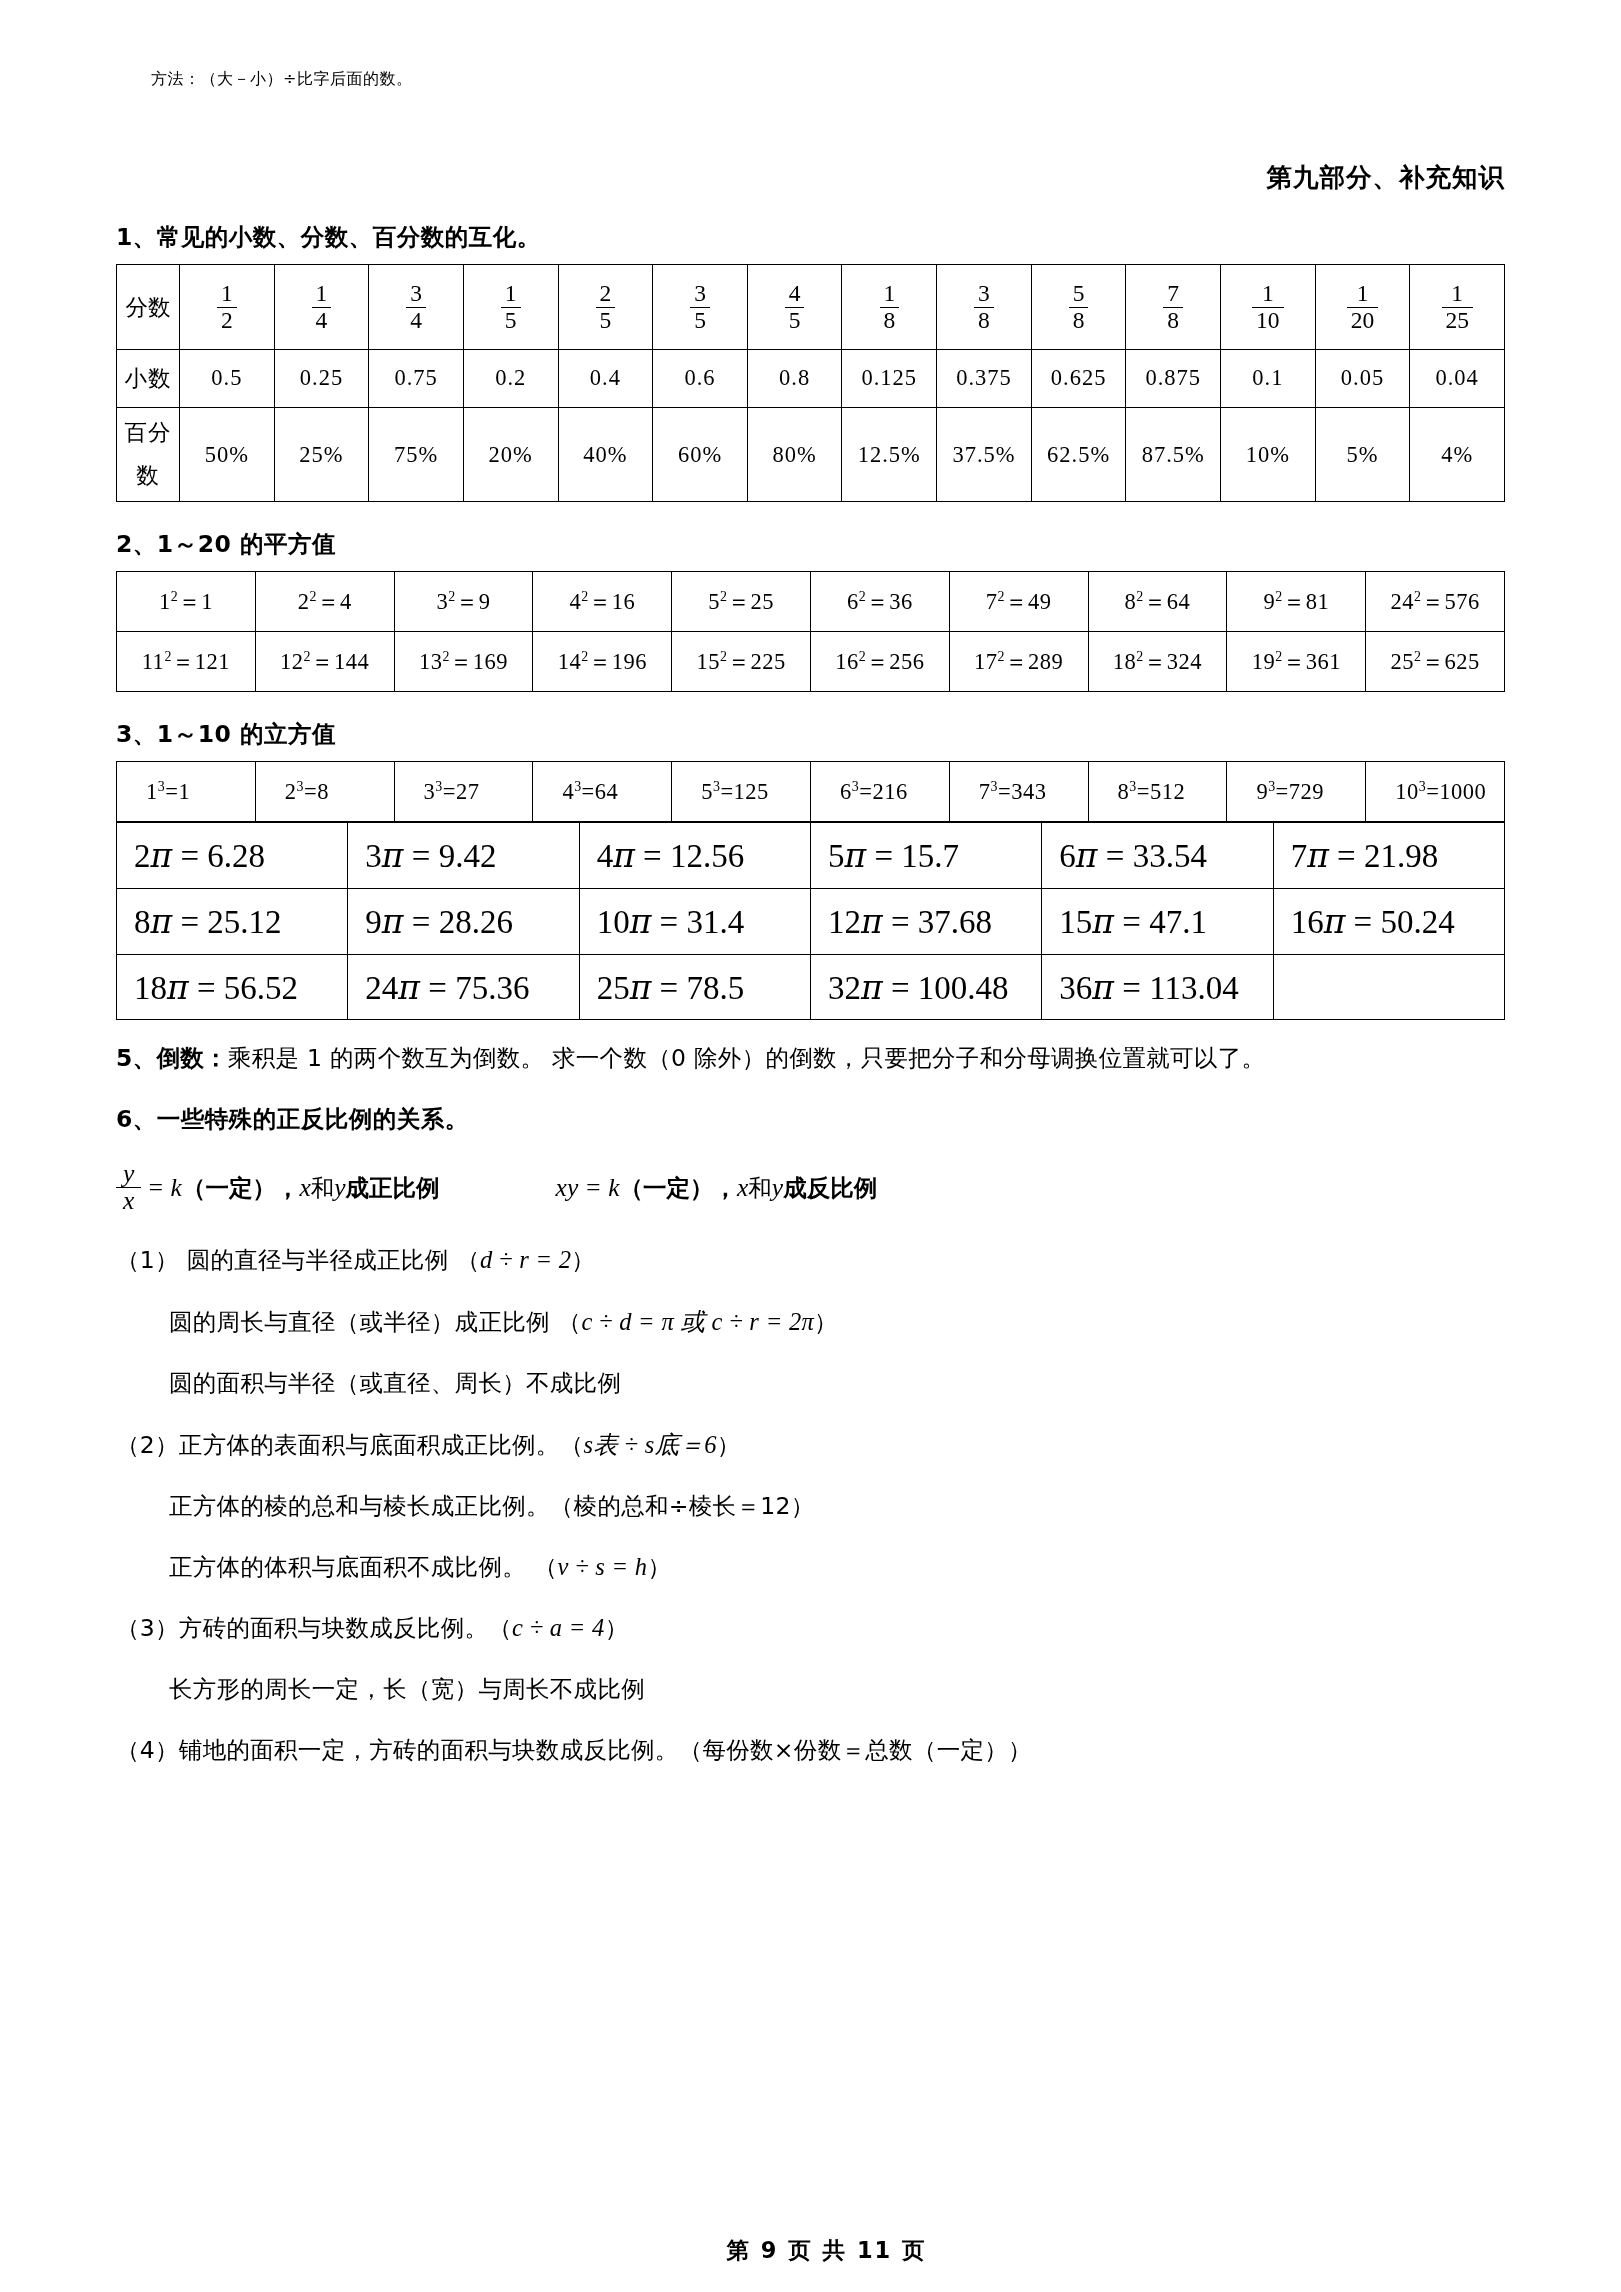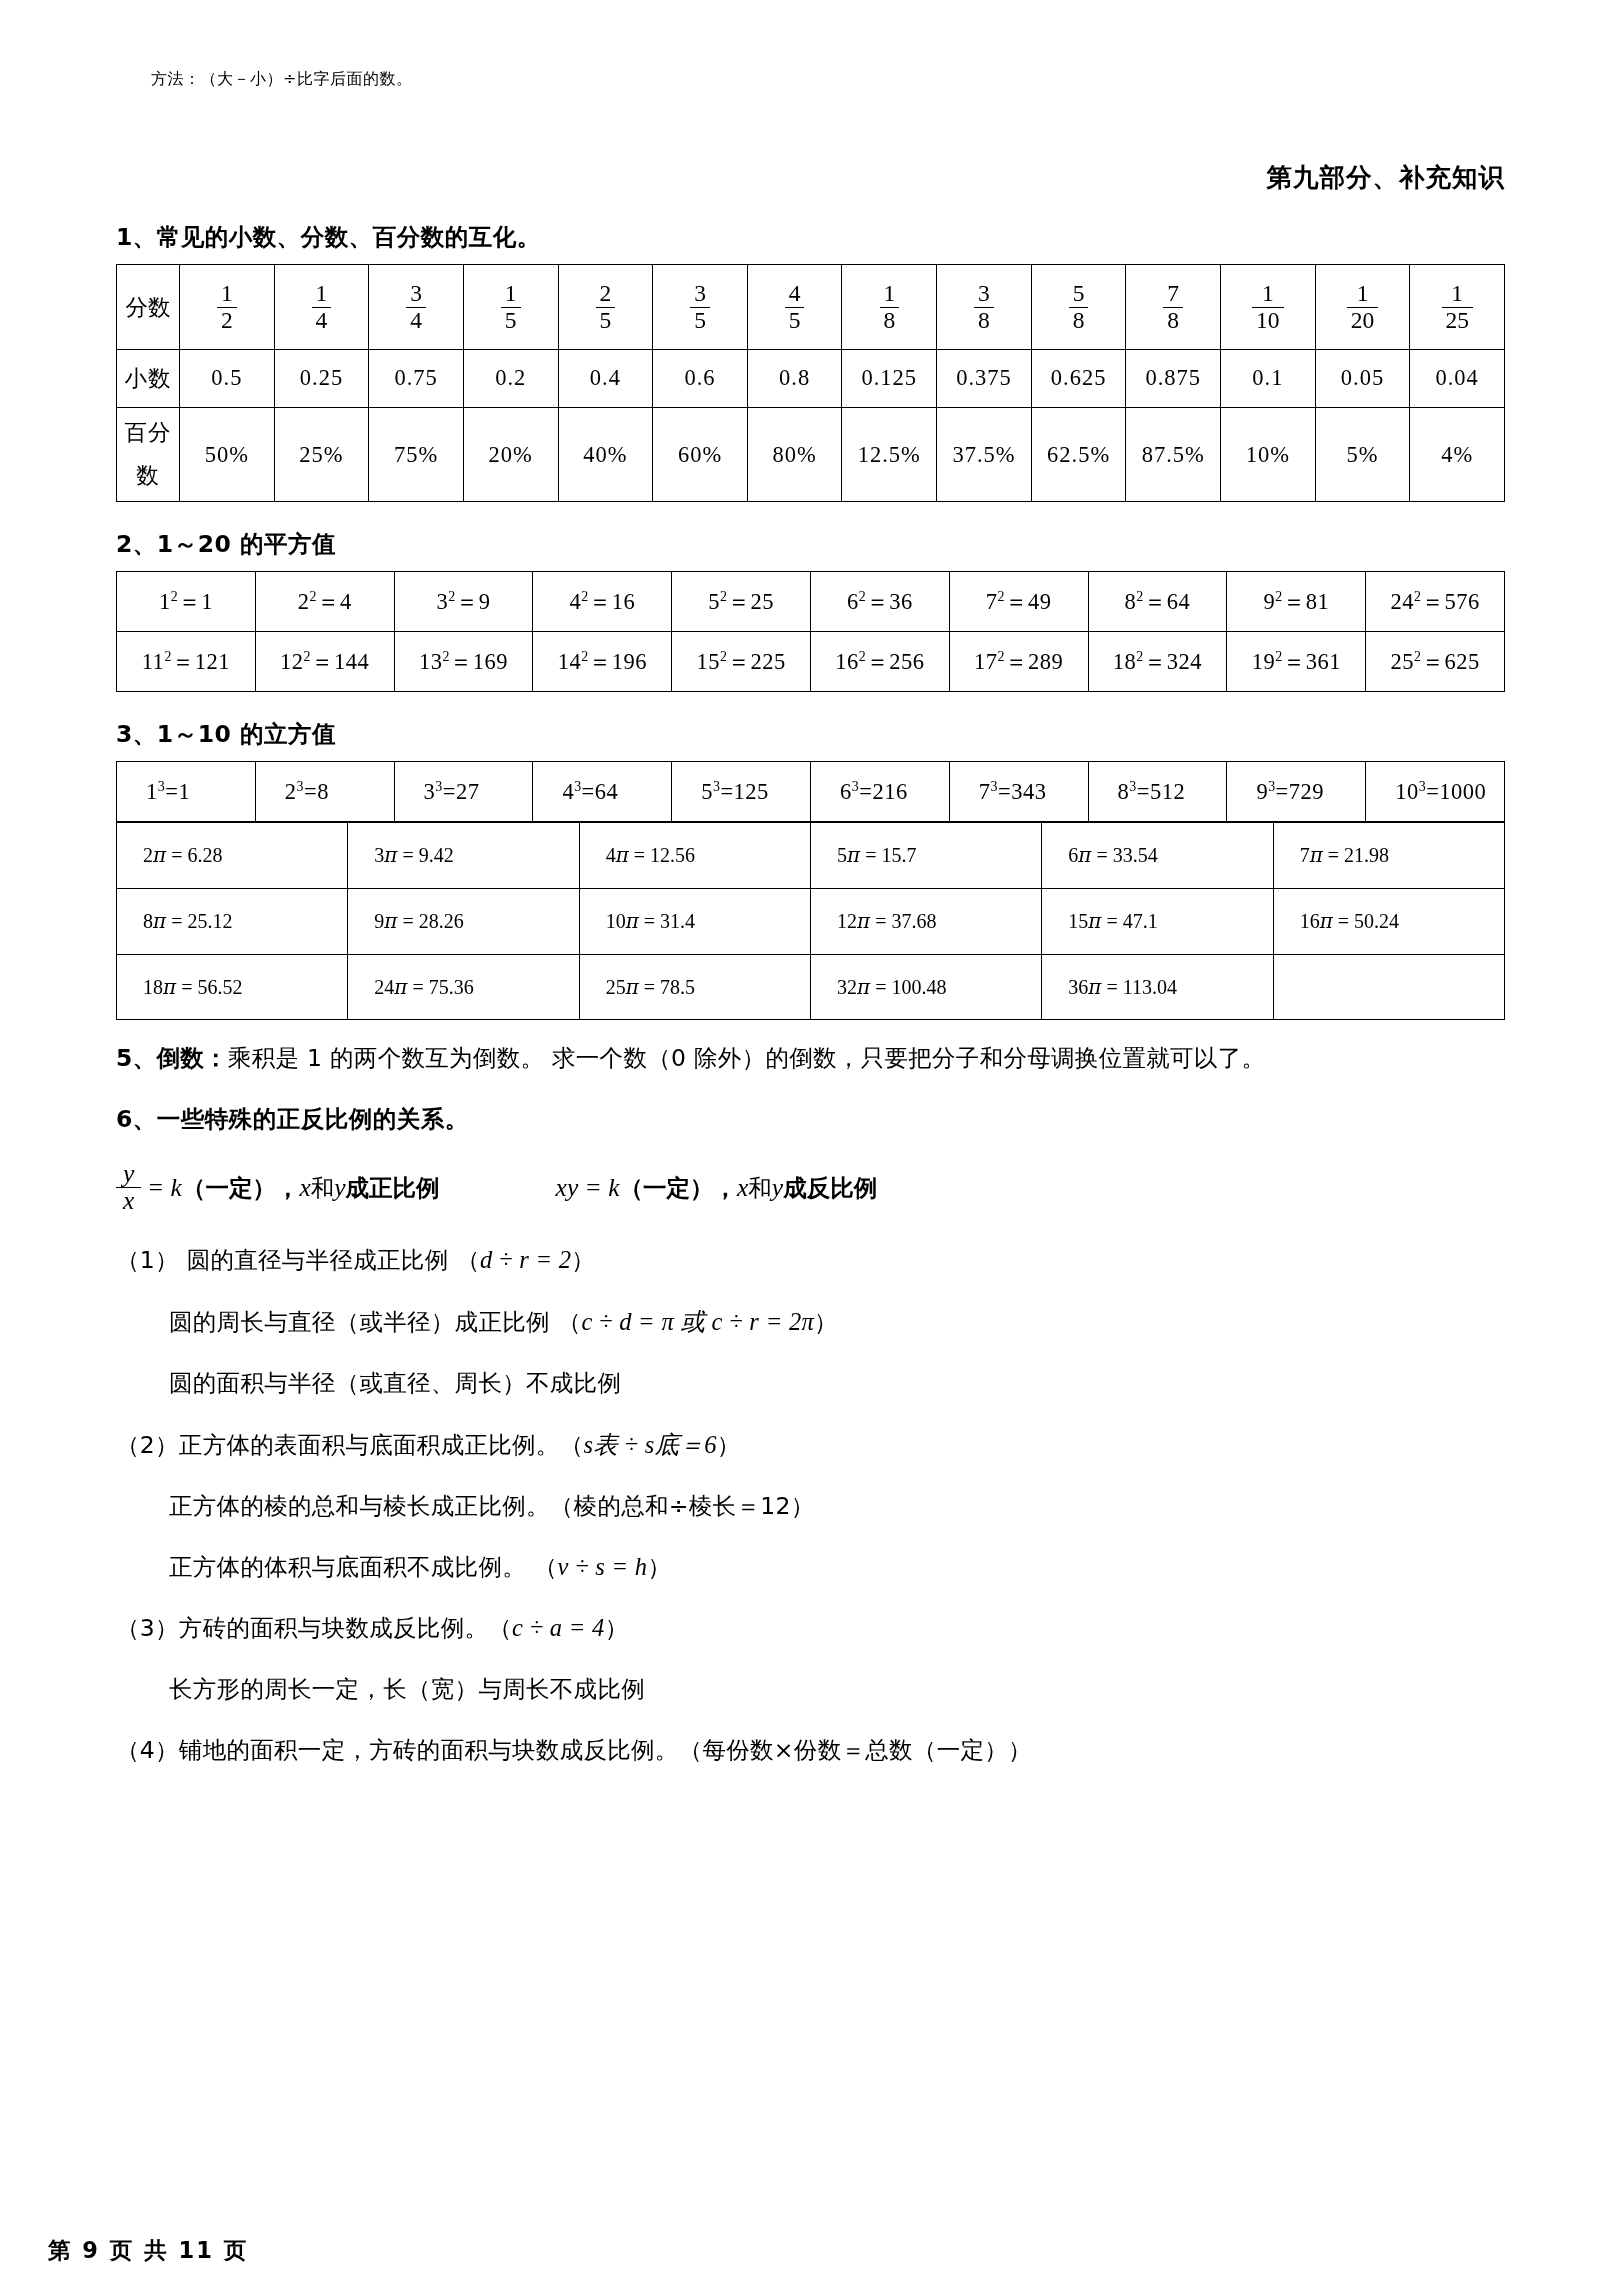--- a/index.html
+++ b/index.html
@@ -99,22 +99,22 @@
     font-size: 0.62em;
     vertical-align: super;
     line-height: 0;
   }
   table.cube td { text-align: left; padding-left: 29px; }
 
   
   table.pi td {
     height: 57px;
     text-align: left;
-    padding-left: 26px;
-    font-size: 20px;
+    padding-left: 17px;
+    font-size: 33px;
     font-family: "Liberation Serif", "DejaVu Serif", serif;
   }
   .pi-sym { font-style: italic; font-family: "DejaVu Serif", serif; }
 
   
   .para {
     margin-top: 21.6px;
     font-size: 23.5px;
     font-family: "DejaVu Sans", "Liberation Sans", sans-serif;
     letter-spacing: 0.3px;
@@ -159,21 +159,21 @@
     letter-spacing: 0.3px;
   }
   .item.sub { margin-left: 53px; }
   .math { font-family: "Liberation Serif", "DejaVu Serif", serif; font-style: italic; font-size: 24.5px; }
 
   .footer {
     position: absolute;
     left: 0;
     right: 16px;
     bottom: 94px;
-    text-align: left;
+    text-align: center;
     font-family: "DejaVu Sans", "Liberation Sans", sans-serif;
     font-weight: bold;
     font-size: 22.5px;
     letter-spacing: 2px;
     padding-left: 48px;
   }
 </style>
 </head>
 <body>
 

